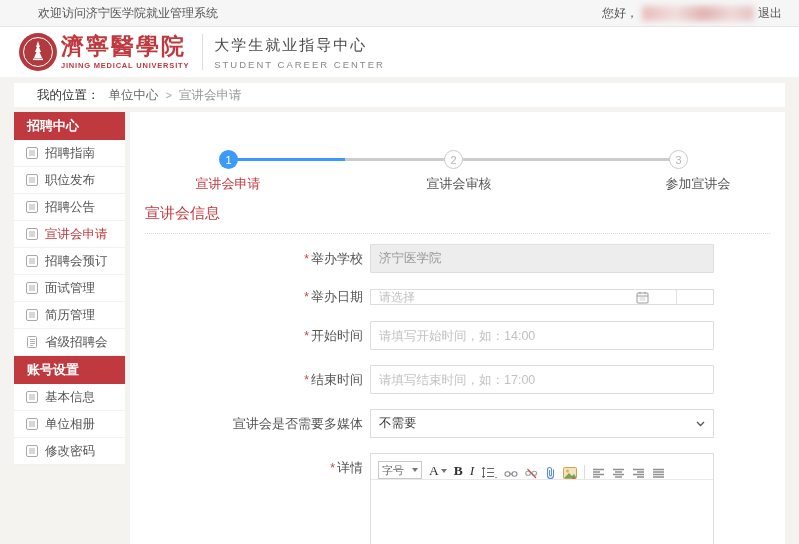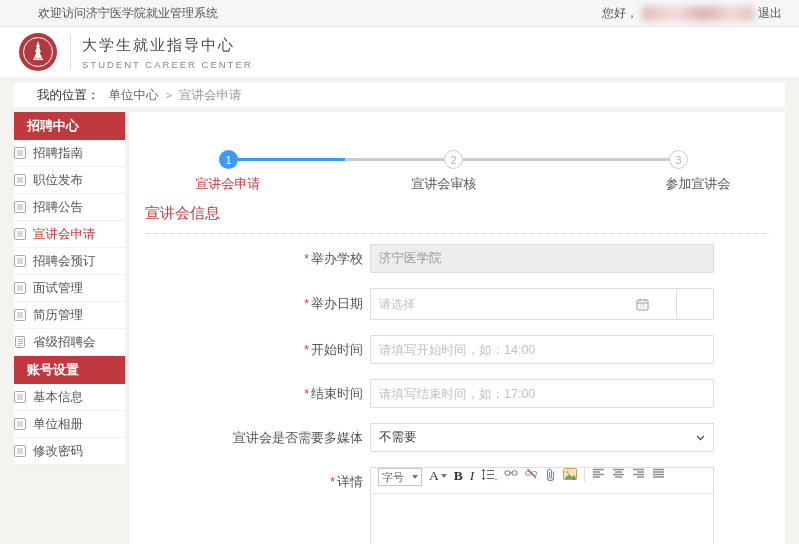--- a/index.html
+++ b/index.html
@@ -34,68 +34,68 @@
   .crumb-parent { color:#666; margin-left:9px; cursor:pointer;font-family:Liberation Serif, serif; }
   .crumb-sep { color:#aaa; margin:0 7px; font-size:11px; }
   .crumb-cur { color:#999; }
 
   
   .content { display:flex; align-items:flex-start; margin:0 14px; gap:5px; }
   .sidebar { width:111px; flex:0 0 auto; }
   .side-h { background:#bf393e; color:#fff; height:28px; line-height:28px;
     padding-left:13px; font-size:13px; font-weight:bold; }
   .side-item { background:#fff; height:27px; display:flex; align-items:center;
-    padding-left:0; gap:7px; border-bottom:1px solid #f1f1f1;
+    padding-left:12px; gap:7px; border-bottom:1px solid #f1f1f1;
     font-size:12.5px; color:#555; cursor:pointer; }
   .side-item.active { color:#bf393e; }
   .side-item svg { flex:0 0 auto; }
 
   .main { flex:1; background:#fff; min-height:500px; }
 
   
   .stepper { position:relative; height:86px; }
   .track { position:absolute; top:46px; left:98px; width:450px; height:3px; background:#ccc; }
   .track-active { position:absolute; top:46px; left:98px; width:117px; height:3px; background:#3b9afc; }
   .step-c { position:absolute; top:38px; width:19px; height:19px; border-radius:50%;
     font-size:11px; display:flex; align-items:center; justify-content:center; background:#fff; }
   .step-c.active { background:#3b9afc; color:#fff; }
   .step-c.pending { border:1px solid #ccc; color:#b5b5b5; }
   .s1 { left:89px; } .s2 { left:314px; } .s3 { left:539px; }
   .step-l { position:absolute; top:63px; width:100px; text-align:center; font-size:13px; color:#555; }
-  .l1 { left:48px; color:#bf393e; } .l2 { left:264px; } .l3 { left:518px; }
+  .l1 { left:48px; color:#bf393e; } .l2 { left:279px; } .l3 { left:518px; }
 
   
   .section-h { margin:0 15px; padding:6px 0 10px; font-size:15px; color:#c03a3e;
     border-bottom:1px dotted #d8d8d8; }
   .form { padding-top:10px; }
   .frow { display:flex; align-items:center; margin-bottom:15px; }
   .frow.top { align-items:flex-start; }
   .lbl { width:240px; text-align:right; padding-right:7px; font-size:13px; color:#555; flex:0 0 auto; }
   .lbl .req { color:#d0403e; margin-right:2px; font-size:12px; }
   .lbl.pad-top { padding-top:6px; }
   .ctrl { width:344px; position:relative; }
   .txt { width:100%; height:29px; border:1px solid #ddd; border-radius:1px;
     padding:0 8px; font-size:12.5px; color:#333; outline:none; background:#fff;
     font-family:"Liberation Sans","DejaVu Sans",sans-serif; }
   .txt::placeholder { color:#c2c2c2; }
   .txt.readonly { background:#ededed; color:#999; }
   .redact-name { position:absolute; left:7px; top:6px; width:95px; height:17px; border-radius:2px;
     background:linear-gradient(90deg,#d4cccc,#ebe5e5 35%,#cdc5c5 60%,#f0ecea);
     filter:blur(3px); }
-  .datebox { height:32px; border:1px solid #ddd; display:flex; align-items:center; background:#fff;gap:20px; }
+  .datebox { height:16px; border:1px solid #ddd; display:flex; align-items:center; background:#fff;gap:20px; }
   .datebox .ph { flex:1; padding-left:8px; font-size:12px; color:#c2c2c2; }
   .datebox .cal { margin-right:7px; cursor:pointer; display:flex; }
   .datebox .tail { width:37px; align-self:stretch; border-left:1px solid #e2e2e2; }
   .selbox { height:29px; border:1px solid #ddd; display:flex; align-items:center;
     justify-content:space-between; padding:0 8px; font-size:12.5px; color:#333;
     background:#fff; cursor:pointer; }
 
   
   .editor { border:1px solid #ddd; background:#fff; }
-  .etoolbar { height:26px; display:flex; align-items:flex-start; gap:7px; padding:0 7px;
+  .etoolbar { height:26px; display:flex; align-items:flex-end; gap:7px; padding:0 7px;
     border-bottom:1px solid #e8e8e8; }
   .fontsel { width:44px; height:18px; border:1px solid #c8c8c8; display:flex;
     align-items:center; justify-content:space-between; padding:0 3px;
     font-size:11px; color:#666; cursor:pointer; }
   .caret { width:0; height:0; border-left:3px solid transparent; border-right:3px solid transparent;
     border-top:4px solid #777; }
   .tbtn { font-family:"Liberation Serif","DejaVu Serif",serif; font-size:13.5px; color:#333;
     cursor:pointer; display:flex; align-items:center; gap:2px; }
   .tbtn.b { font-weight:bold; } .tbtn.i { font-style:italic; }
   .tsep { width:1px; height:14px; background:#ddd; }
@@ -115,20 +115,24 @@
 </div>
 
 <div class="header">
   <svg class="emblem" viewBox="0 0 38 38">
     <circle cx="19" cy="19" r="19" fill="#b23a3f"></circle>
     <circle cx="19" cy="19" r="14.5" fill="none" stroke="#fff" stroke-width="1"></circle>
     <circle cx="19" cy="19" r="12.8" fill="#b23a3f"></circle>
     <path d="M19 8 L21 14 L20 14 L22 19 L20.5 19 L23 25 L15 25 L17.5 19 L16 19 L18 14 L17 14 Z" fill="#fff"></path>
     <rect x="14" y="25.5" width="10" height="1.6" fill="#fff"></rect>
   </svg>
+  <div class="logo-txt">
+    <div class="logo-cn">濟寧醫學院</div>
+    <div class="logo-en">JINING MEDICAL UNIVERSITY</div>
+  </div>
   <div class="hdr-div"></div>
   <div>
     <div class="site-cn">大学生就业指导中心</div>
     <div class="site-en">STUDENT CAREER CENTER</div>
   </div>
 </div>
 
 <div class="crumbbar">
   <span class="crumb-prefix">我的位置：</span>
   <span class="crumb-parent">单位中心</span>

